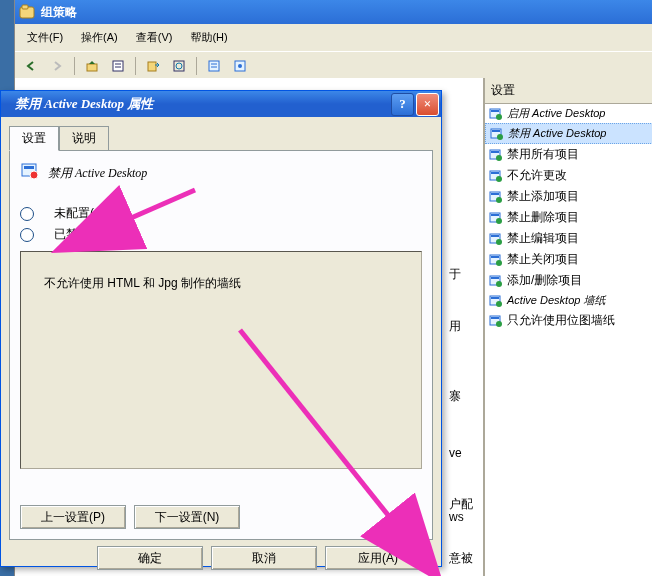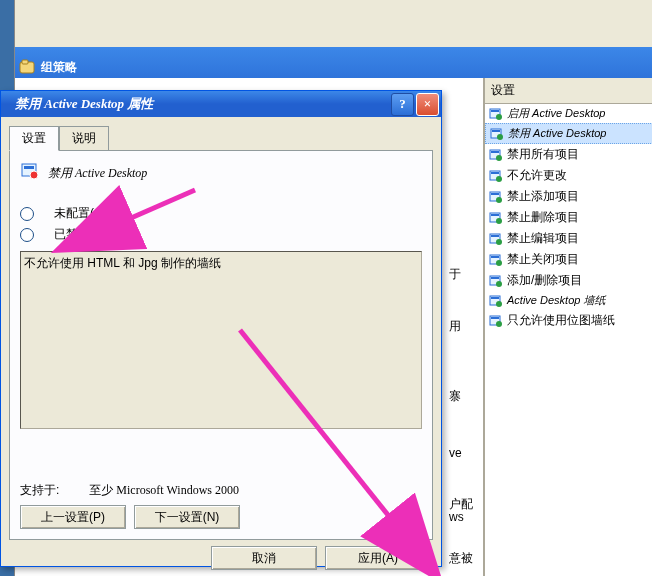--- a/index.html
+++ b/index.html
@@ -20,26 +20,25 @@
     width: 638px;
     height: 576px;
     background: #ece9d8;
     border-left: 1px solid #888;
   }
   .mmc-titlebar {
     height: 24px;
     background: linear-gradient(to bottom, #3c87e8, #2b6ed6);
     display: flex;
     align-items: center;
-    padding: 8px 4px;
+    padding: 0 4px;
     color: #fff;
     font-weight: bold;
     font-size: 12px;
     gap: 6px;
-    margin-top: 47px;
   }
   .mmc-titlebar .title-icon {
     width: 16px;
     height: 16px;
     display:inline-block;
   }
   .menubar {
     background: #ece9d8;
     display: flex;
     padding: 4px 4px;
@@ -218,21 +217,21 @@
     content:"";
     width:6px;height:6px;
     border-radius:50%;
     background:#3aa53a;
   }
   .desc-box {
     border:1px inset #aca899;
     background:#ece9d8;
     height:170px;
     margin-top:8px;
-    padding:3px;
+    padding:23px;
     font-size:12px;
     overflow:auto;
   }
   .supported-row {
     position:absolute;
     left:10px;
     bottom:40px;
     font-size:12px;
     display:flex;
     gap:30px;
@@ -274,20 +273,26 @@
 
 <div class="mmc-window">
   <div class="mmc-titlebar">
     <span class="title-icon">
       <svg viewBox="0 0 16 16">
           <rect x="1" y="3" width="14" height="11" rx="2" fill="#f4d67a" stroke="#a57f1f"></rect>
           <rect x="3" y="1" width="6" height="4" rx="1" fill="#f4d67a" stroke="#a57f1f"></rect>
         </svg>
     </span>
     <span>组策略</span>
+  </div>
+  <div class="menubar">
+    <span>文件(F)</span>
+    <span>操作(A)</span>
+    <span>查看(V)</span>
+    <span>帮助(H)</span>
   </div>
   <div class="toolbar">
     <div class="tbtn">
         <svg width="14" height="14">
           <path d="M9 3 L4 7 L9 11" fill="none" stroke="#2a6e2a" stroke-width="2"></path>
         </svg>
       </div>
     <div class="tbtn">
         <svg width="14" height="14">
           <path d="M5 3 L10 7 L5 11" fill="none" stroke="#bbb" stroke-width="2"></path>
@@ -471,30 +476,27 @@
     </div>
     <div class="radio-row">
       <span class="radio"></span>
       <span>已禁用(D)</span>
     </div>
 
     <div class="desc-box">
       <span>不允许使用 HTML 和 Jpg 制作的墙纸</span>
     </div>
 
-    <div class="supported-row">
-      <span>支持于:</span>
-      <span style="font-family:'Comic Sans MS',cursive">至少 Microsoft Windows 2000</span>
-    </div>
     <div class="nav-btn-row">
       <div class="btn">上一设置(P)</div>
       <div class="btn">下一设置(N)</div>
     </div>
   </div>
   <div class="dlg-btn-row">
+    <div class="btn">确定</div>
     <div class="btn">取消</div>
     <div class="btn">应用(A)</div>
   </div>
 </div>
 
 <svg class="arrow" style="left:0;top:0" width="652" height="576">
   <defs>
     <marker id="ah" markerWidth="20" markerHeight="20" refX="4" refY="7" orient="auto">
       <path d="M0,0 L0,14 L18,7 Z" fill="#ec2fb8"></path>
     </marker>

